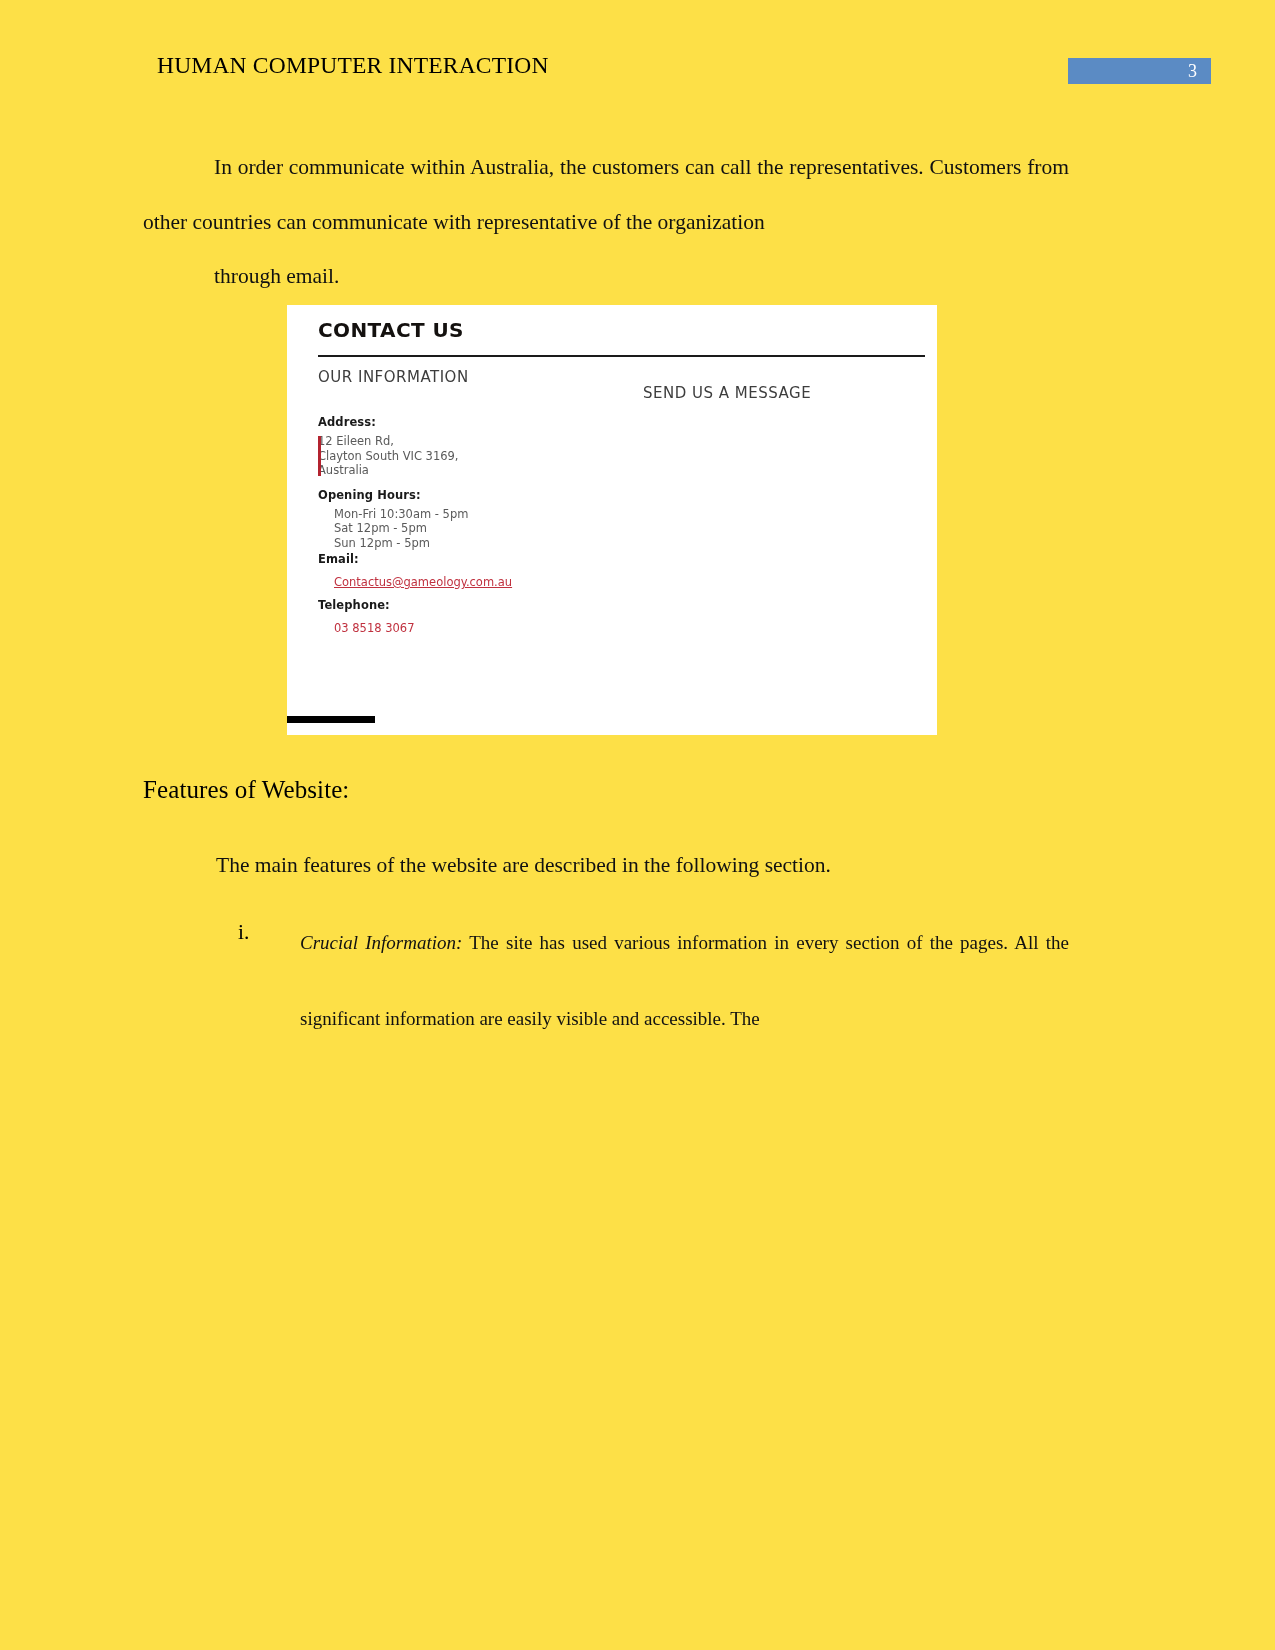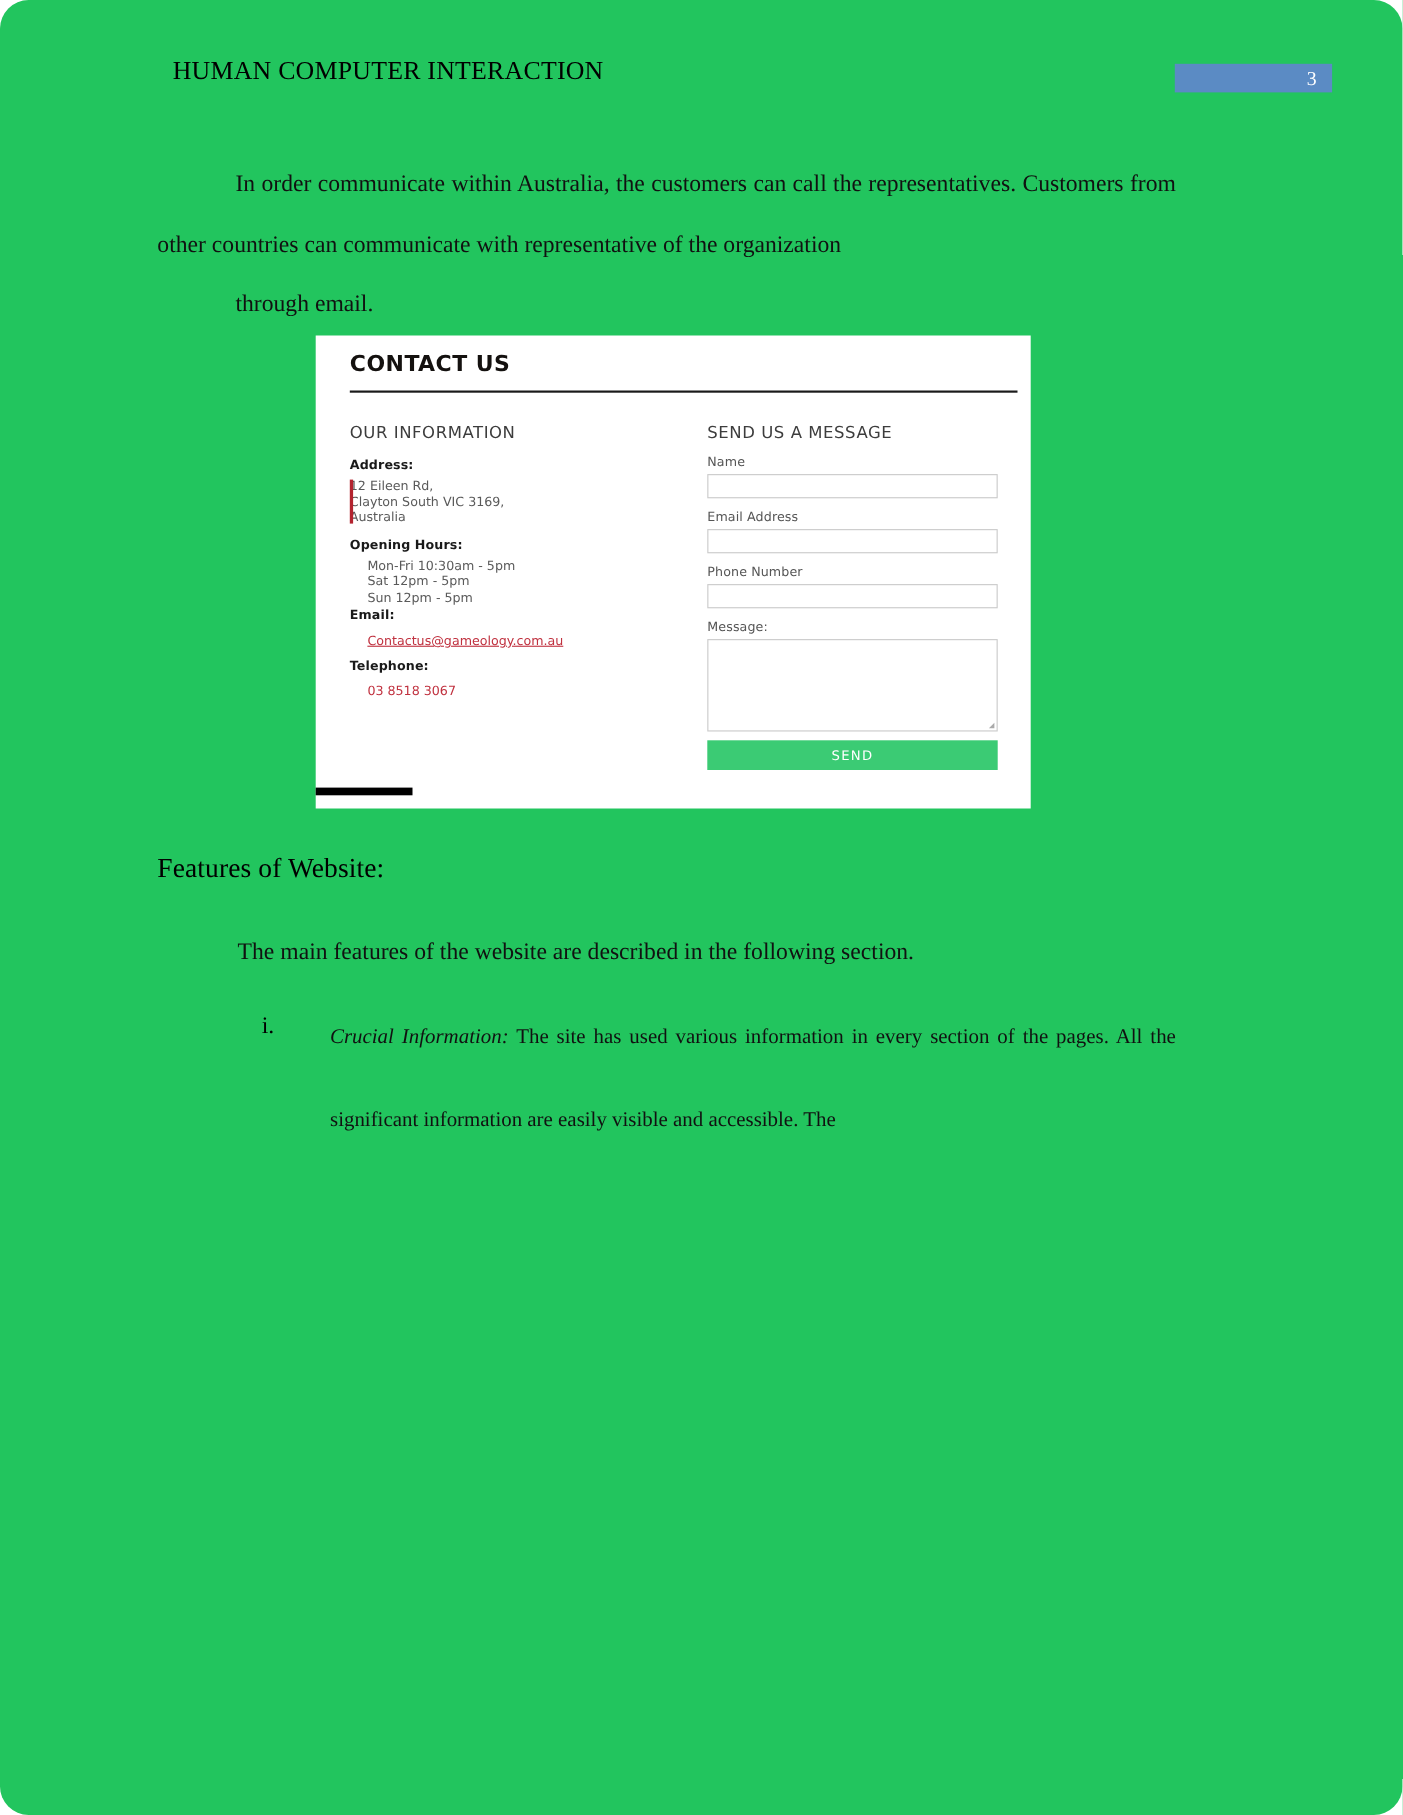--- a/index.html
+++ b/index.html
@@ -8,23 +8,22 @@
     background: #ffffff;
   }
   body {
     font-family: "Liberation Serif", serif;
     color: #000000;
   }
   .page {
     position: relative;
     width: 1275px;
     height: 1650px;
-    background: #22c55e;
+    background: #fde047;
     overflow: hidden;
-    border-radius: 26px;
   }
 
   
   .doc-header {
     position: absolute;
     top: 52px;
     left: 0;
     width: 1275px;
     height: 40px;
   }
@@ -150,21 +149,21 @@
     height: 2px;
     background: #1a1a1a;
   }
   .col-heading {
     position: absolute;
     font-size: 15px;
     letter-spacing: 0.5px;
     color: #3d3d3d;
     font-weight: 400;
   }
-  .col-info-heading { left: 31px; top: 79px; }
+  .col-info-heading { left: 31px; top: 63px; }
   .col-msg-heading  { left: 356px; top: 79px; }
 
   .info-col { position: absolute; left: 31px; top: 110px; width: 290px; }
   .info-label {
     font-size: 11.5px;
     font-weight: bold;
     color: #1a1a1a;
     margin-bottom: 5px;
     letter-spacing: 0.1px;
   }
@@ -298,35 +297,20 @@
       <div class="link-block">
         <a class="link-red" href="#">Contactus@gameology.com.au</a>
       </div>
 
       <div class="info-label">Telephone:</div>
       <div class="link-block">
         <a class="link-red" style="text-decoration:none;" href="#">03 8518 3067</a>
       </div>
     </div>
 
-    <div class="form-col">
-      <div class="field-label">Name</div>
-      <input class="field-input" type="text" value="" style="">
-
-      <div class="field-label">Email Address</div>
-      <input class="field-input" type="text" value="" style="">
-
-      <div class="field-label">Phone Number</div>
-      <input class="field-input" type="text" value="" style="">
-
-      <div class="field-label">Message:</div>
-      <div class="field-textarea"></div>
-
-      <div class="send-button">SEND</div>
-    </div>
 
     <div class="black-bar"></div>
   </div>
 
   <div class="section-heading">Features of Website:</div>
   <div class="sub-paragraph">The main features of the website are described in the following section.</div>
 
   <div class="list-item">
     <div class="list-marker">i.</div>
     <div class="list-body">

